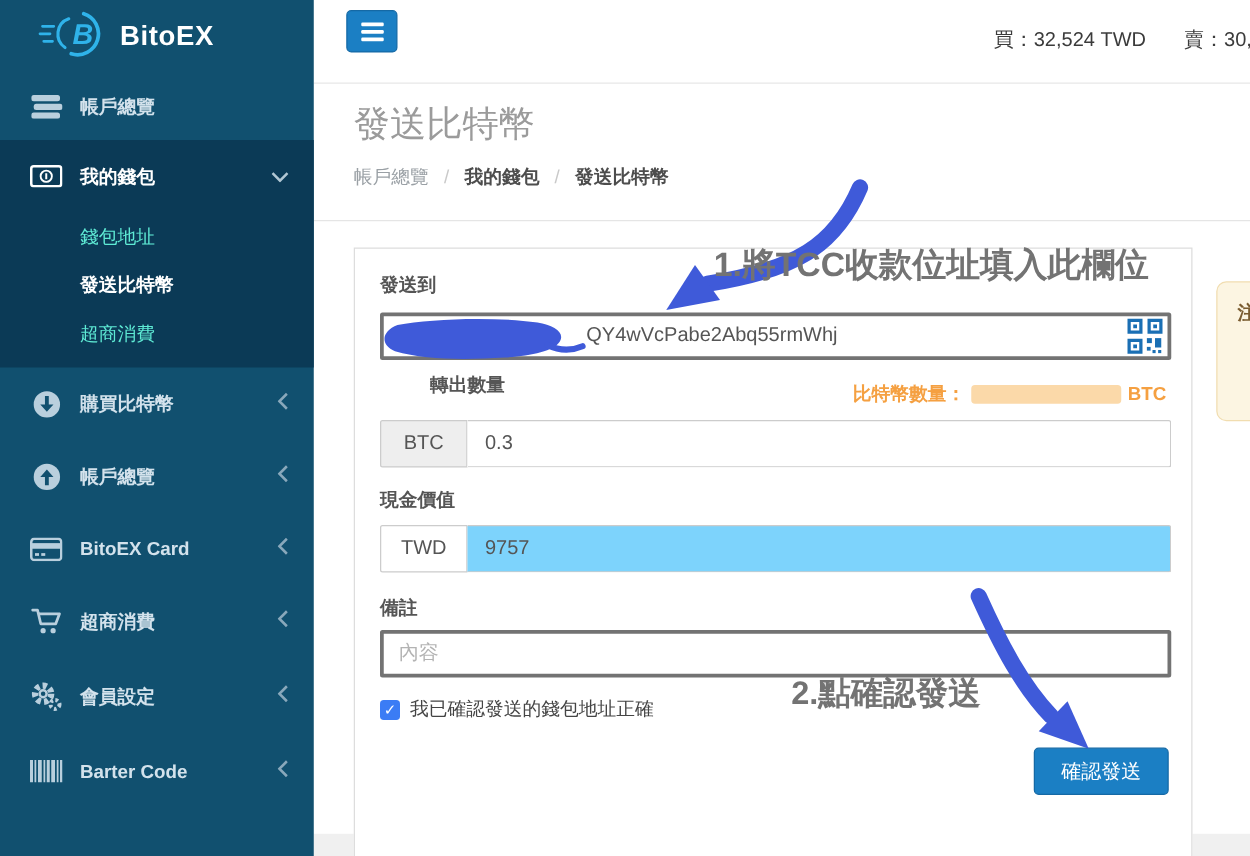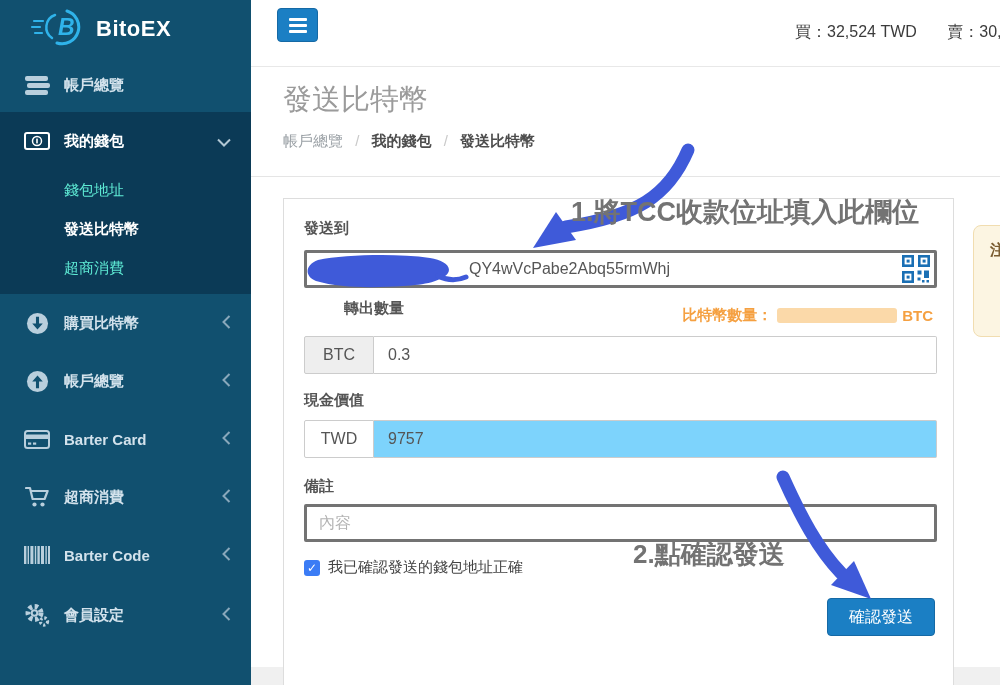--- a/index.html
+++ b/index.html
@@ -162,37 +162,53 @@
 
   <div class="nav-item h58">
     <span class="nav-icon">
       <svg width="26" height="19" viewBox="0 0 26 19">
         <rect x="1" y="1" width="24" height="17" rx="2.5" fill="none" stroke="#b9cfdd" stroke-width="2"></rect>
         <rect x="1" y="4.5" width="24" height="4.5" fill="#b9cfdd"></rect>
         <rect x="4" y="12.5" width="3.2" height="2.2" fill="#b9cfdd"></rect>
         <rect x="9" y="12.5" width="3.2" height="2.2" fill="#b9cfdd"></rect>
       </svg>
     </span>
-    <span class="nav-label">Barter Card</span>
+    <span class="nav-label">BitoEX Card</span>
     <span class="chev">
       <svg width="9" height="14" viewBox="0 0 9 14">
           <polyline points="7.5,1 1.5,7 7.5,13" fill="none" stroke="#9fb8c9" stroke-width="2"></polyline>
         </svg>
     </span>
   </div>
 
   <div class="nav-item h58">
     <span class="nav-icon">
       <svg width="24" height="22" viewBox="0 0 24 22">
         <path d="M1 2 h4 l2.6 11 h12 l3 -8 h-16" fill="none" stroke="#b9cfdd" stroke-width="2.2" stroke-linejoin="round" stroke-linecap="round"></path>
         <circle cx="9.5" cy="18.5" r="2.1" fill="#b9cfdd"></circle>
         <circle cx="17.5" cy="18.5" r="2.1" fill="#b9cfdd"></circle>
       </svg>
     </span>
     <span class="nav-label">超商消費</span>
+    <span class="chev">
+      <svg width="9" height="14" viewBox="0 0 9 14">
+          <polyline points="7.5,1 1.5,7 7.5,13" fill="none" stroke="#9fb8c9" stroke-width="2"></polyline>
+        </svg>
+    </span>
+  </div>
+
+  <div class="nav-item h62">
+    <span class="nav-icon">
+      <svg width="26" height="24" viewBox="0 0 26 24">
+        <circle cx="10.5" cy="10" r="6.5" fill="none" stroke="#b9cfdd" stroke-width="5" stroke-dasharray="3.4 2.6"></circle>
+        <circle cx="10.5" cy="10" r="2.8" fill="none" stroke="#b9cfdd" stroke-width="2"></circle>
+        <circle cx="20" cy="18.5" r="3.6" fill="none" stroke="#b9cfdd" stroke-width="3.2" stroke-dasharray="2.2 2"></circle>
+      </svg>
+    </span>
+    <span class="nav-label">會員設定</span>
     <span class="chev">
       <svg width="9" height="14" viewBox="0 0 9 14">
           <polyline points="7.5,1 1.5,7 7.5,13" fill="none" stroke="#9fb8c9" stroke-width="2"></polyline>
         </svg>
     </span>
   </div>
 
   <div class="nav-item h58">
     <span class="nav-icon">
       <svg width="26" height="18" viewBox="0 0 26 18" fill="#b9cfdd">
@@ -200,36 +216,20 @@
           <rect x="3.6" y="0" width="1.4" height="18"></rect>
         <rect x="6.4" y="0" width="3" height="18"></rect>
           <rect x="10.8" y="0" width="1.4" height="18"></rect>
         <rect x="13.4" y="0" width="2.4" height="18"></rect>
           <rect x="17" y="0" width="3" height="18"></rect>
         <rect x="21.4" y="0" width="1.4" height="18"></rect>
           <rect x="24" y="0" width="2" height="18"></rect>
       </svg>
     </span>
     <span class="nav-label">Barter Code</span>
-    <span class="chev">
-      <svg width="9" height="14" viewBox="0 0 9 14">
-          <polyline points="7.5,1 1.5,7 7.5,13" fill="none" stroke="#9fb8c9" stroke-width="2"></polyline>
-        </svg>
-    </span>
-  </div>
-
-  <div class="nav-item h62">
-    <span class="nav-icon">
-      <svg width="26" height="24" viewBox="0 0 26 24">
-        <circle cx="10.5" cy="10" r="6.5" fill="none" stroke="#b9cfdd" stroke-width="5" stroke-dasharray="3.4 2.6"></circle>
-        <circle cx="10.5" cy="10" r="2.8" fill="none" stroke="#b9cfdd" stroke-width="2"></circle>
-        <circle cx="20" cy="18.5" r="3.6" fill="none" stroke="#b9cfdd" stroke-width="3.2" stroke-dasharray="2.2 2"></circle>
-      </svg>
-    </span>
-    <span class="nav-label">會員設定</span>
     <span class="chev">
       <svg width="9" height="14" viewBox="0 0 9 14">
           <polyline points="7.5,1 1.5,7 7.5,13" fill="none" stroke="#9fb8c9" stroke-width="2"></polyline>
         </svg>
     </span>
   </div>
 </div>
 
 <div class="main">
   <div class="topbar">

